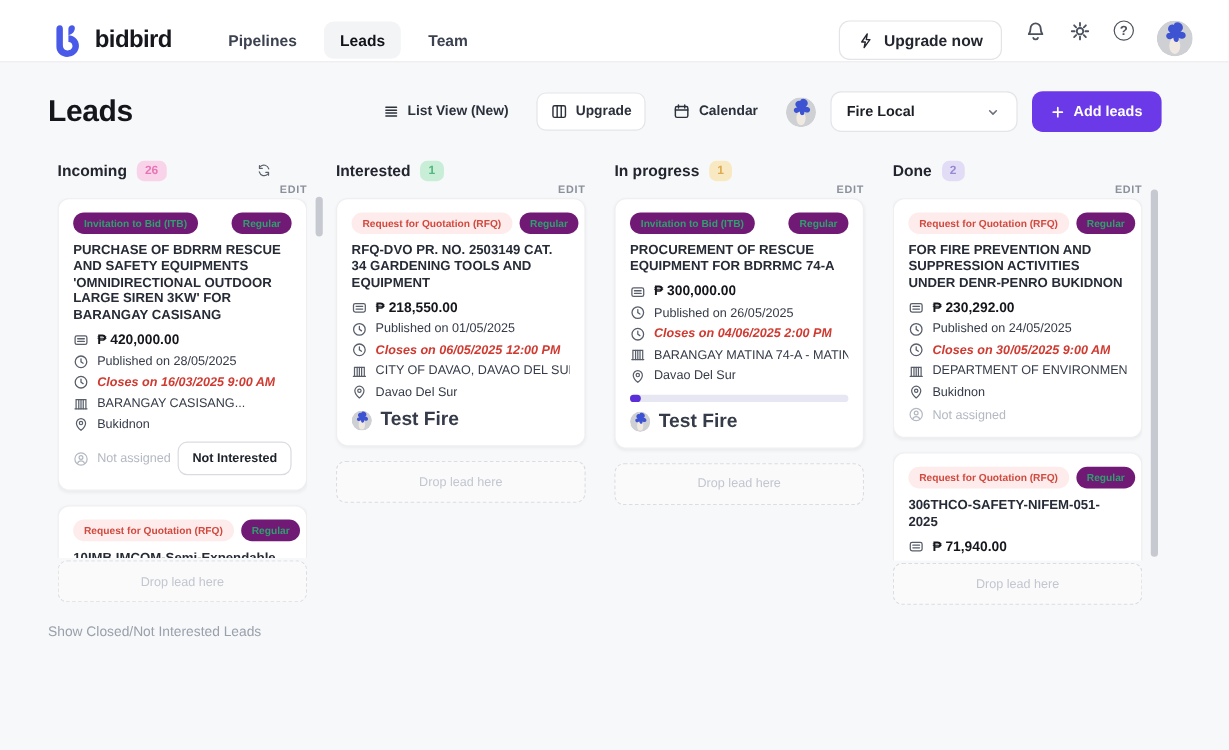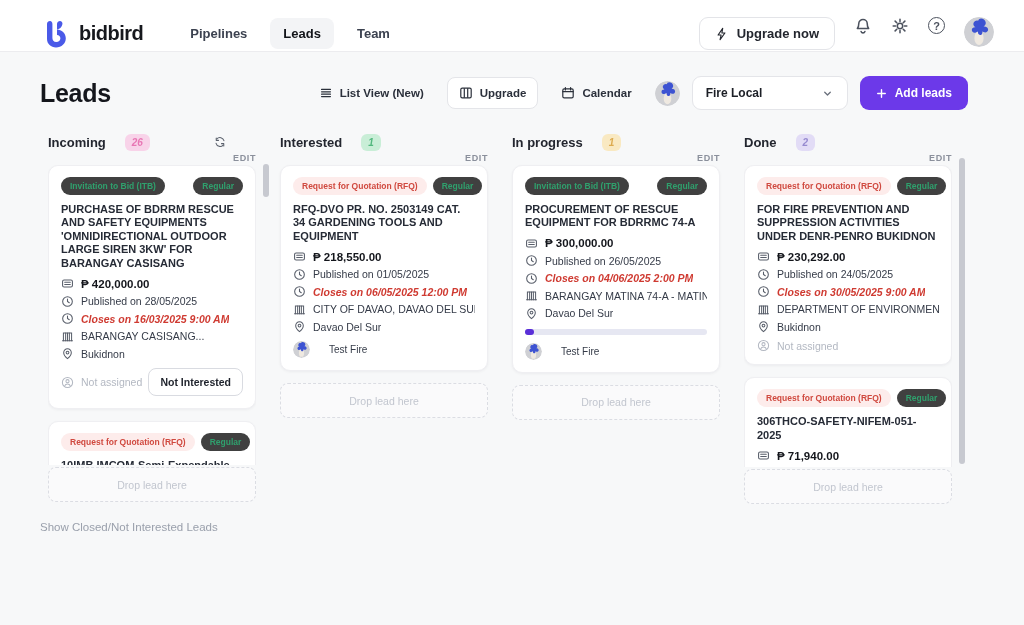--- a/index.html
+++ b/index.html
@@ -32,48 +32,48 @@
   .filter-select { display:flex; align-items:center; justify-content:space-between; width:156px; background:#fff; border:1px solid #e4e5e9; border-radius:9px; padding:9px 13px; font-size:12px; font-weight:600; color:#1c1f26; cursor:pointer; }
   .filter-select .svg-ic { width:13px; height:13px; color:#6a707c; }
   .add-btn { display:flex; align-items:center; gap:8px; background:#6c39e9; color:#fff; border:none; border-radius:9px; padding:10px 16px; font-size:12px; font-weight:600; cursor:pointer; }
   .add-btn .svg-ic { width:11px; height:11px; }
 
   
   .board { display:flex; gap:24px; padding:4px 0 0 48px; }
   .column { width:208px; position:relative; flex:0 0 auto; }
   .col-head { display:flex; align-items:center; height:24px; margin-bottom:11px; }
   .col-name { font-size:13px; font-weight:700; color:#23262f; }
-  .col-count { margin-left:19px; font-size:10px; font-weight:700; padding:3px 7px; border-radius:6px;font-style:italic; }
+  .col-count { margin-left:8px; font-size:10px; font-weight:700; padding:3px 7px; border-radius:6px; }
   .cnt-pink   { background:#f8d3e9; color:#e876b4; }
   .cnt-green  { background:#c9eed7; color:#52b87e; }
   .cnt-amber  { background:#f9e9c2; color:#ddab50; }
   .cnt-purple { background:#e2dcf6; color:#968ad0; }
   .col-tools { margin-left:auto; display:flex; align-items:center; gap:7px; }
   .col-edit { font-size:9px; font-weight:700; color:#8b909c; letter-spacing:0.6px; cursor:pointer;margin-top:32px; }
   .refresh { width:12px; height:12px; color:#5b616d; cursor:pointer; }
 
   .list-clip { overflow:hidden; }
   .clip-300 { height:300px; }
   .clip-302 { height:302px; }
 
   .card { background:#fff; border:1px solid #efeff2; border-radius:10px; box-shadow:0 1px 3px rgba(22,24,40,.05); padding:11px 12px 12px; margin-bottom:12px; cursor:pointer; }
   .badge-row { display:flex; justify-content:space-between; align-items:center; gap:6px; margin-bottom:8px; }
   .badge { font-size:8.5px; font-weight:600; padding:4px 9px; border-radius:10px; white-space:nowrap; }
-  .badge.green { background:#404040; color:#2fa06d; }
+  .badge.green { background:#701a75; color:#2fa06d; }
   .badge.red   { background:#fdeceb; color:#d0493f; }
   .card-title { font-size:11px; font-weight:700; color:#262b36; line-height:1.22; margin-bottom:7px; }
   .row { display:flex; align-items:center; gap:7px; font-size:10.5px; color:#353b48; margin-bottom:4.5px; min-width:0; }
   .row .svg-ic { width:13px; height:13px; flex:0 0 13px; color:#585e6a; }
   .row > span:last-child { white-space:nowrap; overflow:hidden; }
   .row.amount { font-weight:700; color:#14161c; font-size:11.5px; }
   .row.closes { color:#cf3a31; font-weight:600;font-style:italic; }
   .row.muted, .row.muted .svg-ic { color:#b3b8c2; }
   .card-footer { display:flex; align-items:center; justify-content:space-between; margin-top:8px; }
   .not-interested { border:1px solid #d9dbe1; border-radius:8px; background:#fff; padding:7px 11px; font-size:10.5px; font-weight:700; color:#1e222b; cursor:pointer; white-space:nowrap; }
-  .assignee { display:flex; align-items:center; gap:19px; font-size:10px; color:#353b48; margin-top:8px; }
+  .assignee { display:flex; align-items:center; gap:7px; font-size:16px; color:#353b48; margin-top:8px;font-weight:bold; }
   .tiny-avatar { width:17px; height:17px; border-radius:50%; overflow:hidden; flex:0 0 auto; }
   .tiny-avatar svg { display:block; width:100%; height:100%; }
   .progress { height:6px; background:#e6e7f2; border-radius:3px; margin:9px 0 1px; position:relative; }
   .progress-fill { position:absolute; left:0; top:0; width:9px; height:6px; background:#5a2fd8; border-radius:3px; }
 
   .dropzone { border:1px dashed #dbdde3; border-radius:8px; height:35px; display:flex; align-items:center; justify-content:center; font-size:10.5px; color:#c2c6cf; background:#fafafb; margin-top:2px; }
   .show-closed { margin:17px 0 0 40px; font-size:11.5px; color:#9aa0ac; cursor:pointer; display:inline-block; }
 
   .vthumb { position:absolute; width:6px; border-radius:3px; background:#c7c9d0; right:-13px; cursor:pointer; }
   .thumb-incoming { top:34px; height:33px; }

